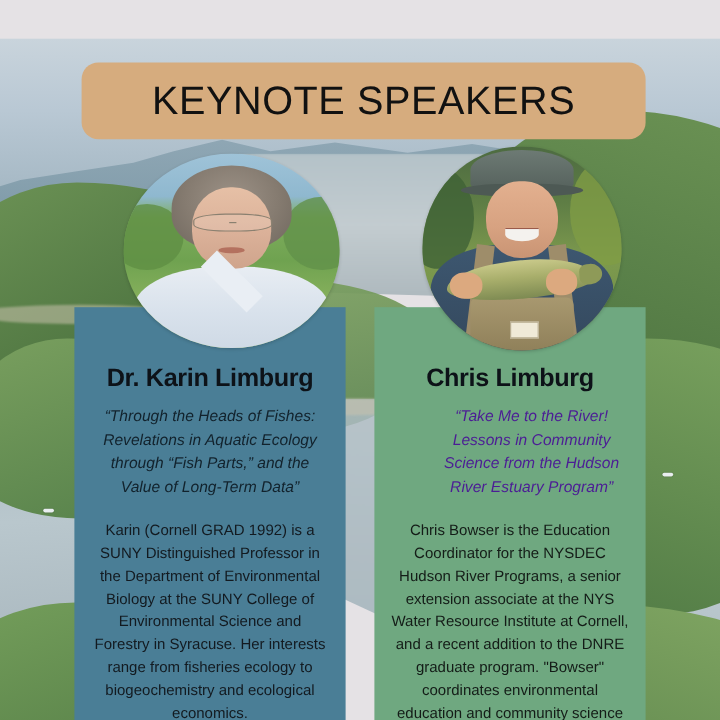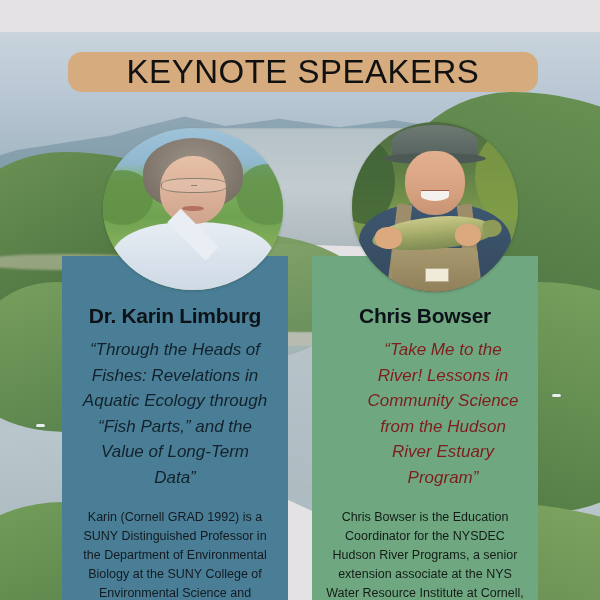--- a/index.html
+++ b/index.html
@@ -74,21 +74,21 @@
   .poster-title{
     position:absolute;left:0;top:-18px;width:600px;text-align:center;
     font-family:"Liberation Sans", sans-serif;
     font-size:44px;font-weight:bold;letter-spacing:.5px;
     color:#1B3B2B;white-space:nowrap;
     transform:scaleX(1.04);transform-origin:center top;
   }
 
   
   .banner{
-    position:absolute;left:68px;top:52px;width:470px;height:40px;
+    position:absolute;left:68px;top:52px;width:470px;height:64px;
     background:#D6AC7E;border-radius:14px;z-index:7;
     display:flex;align-items:center;justify-content:center;
   }
   .banner-text{
     font-size:33px;font-weight:normal;color:#111111;letter-spacing:.5px;
     font-family:"Liberation Sans", sans-serif;white-space:nowrap;
   }
 
   
   .card{position:absolute;top:256px;width:226px;height:354px;z-index:3;}
@@ -97,27 +97,27 @@
 
   .card-inner{
     position:absolute;left:0;top:48px;width:100%;
     padding:0 12px;box-sizing:border-box;text-align:center;
   }
   .speaker-name{
     font-size:21px;font-weight:bold;color:#0D1218;margin:0 0 10px 0;
     letter-spacing:-.3px;line-height:1.1;
   }
   .speaker-quote{
-    font-size:17px;font-style:italic;color:#12222c;line-height:1.5;
+    font-size:13px;font-style:italic;color:#12222c;line-height:1.5;
     margin:0 0 18px 0;padding:0 4px;
   }
   .speaker-bio{
     font-size:12.5px;color:#131a20;line-height:1.52;margin:0;padding:0 2px;
   }
-  .card.right .speaker-quote{color:#7f1d1d;margin-left:36px;}
+  .card.right .speaker-quote{color:#4c1d95;margin-left:36px;}
   .card.right .speaker-bio{color:#141c17;}
 
   
   .portrait{
     position:absolute;border-radius:50%;overflow:hidden;z-index:5;
     box-shadow:0 1px 3px rgba(0,0,0,.18);
   }
   .portrait.left{left:103px;top:128px;width:180px;height:162px;}
   .portrait.right{left:352px;top:122px;width:166px;height:170px;}
 
@@ -212,21 +212,21 @@
   <div class="card left">
     <div class="card-inner">
       <div class="speaker-name">Dr. Karin Limburg</div>
       <div class="speaker-quote">“Through the Heads of Fishes: Revelations in Aquatic Ecology through “Fish Parts,” and the Value of Long-Term Data”</div>
       <div class="speaker-bio">Karin (Cornell GRAD 1992) is a SUNY Distinguished Professor in the Department of Environmental Biology at the SUNY College of Environmental Science and Forestry in Syracuse. Her interests range from fisheries ecology to biogeochemistry and ecological economics.</div>
     </div>
   </div>
 
   <div class="card right">
     <div class="card-inner">
-      <div class="speaker-name">Chris Bowser</div>
+      <div class="speaker-name">Chris Limburg</div>
       <div class="speaker-quote">“Take Me to the River! Lessons in Community Science from the Hudson River Estuary Program”</div>
       <div class="speaker-bio">Chris Bowser is the Education Coordinator for the NYSDEC Hudson River Programs, a senior extension associate at the NYS Water Resource Institute at Cornell, and a recent addition to the DNRE graduate program. "Bowser" coordinates environmental education and community science initiatives from New York City to Albany.</div>
     </div>
   </div>
 
   <div class="portrait left">
     <div class="p-bg pl-bg"></div>
     <div class="p-tree" style="left:-6%;top:26%;width:34%;height:34%;background:#5f8f44;"></div>
     <div class="p-tree" style="left:74%;top:22%;width:36%;height:38%;background:#62914a;"></div>
     <div class="k-shirt"></div>

